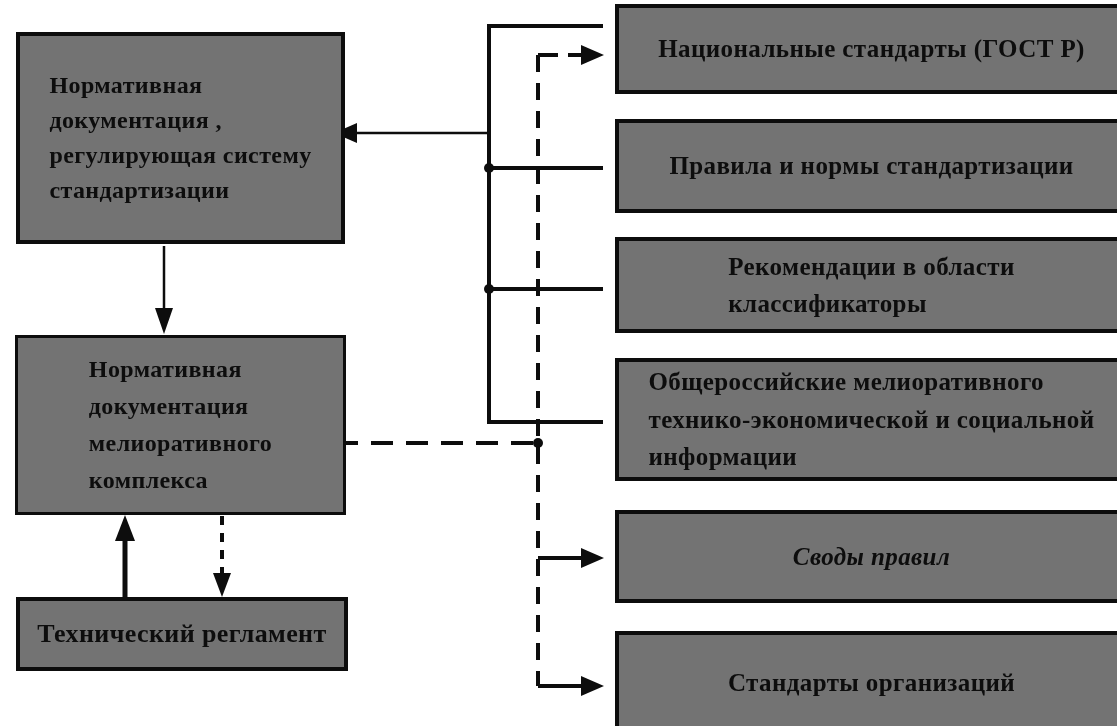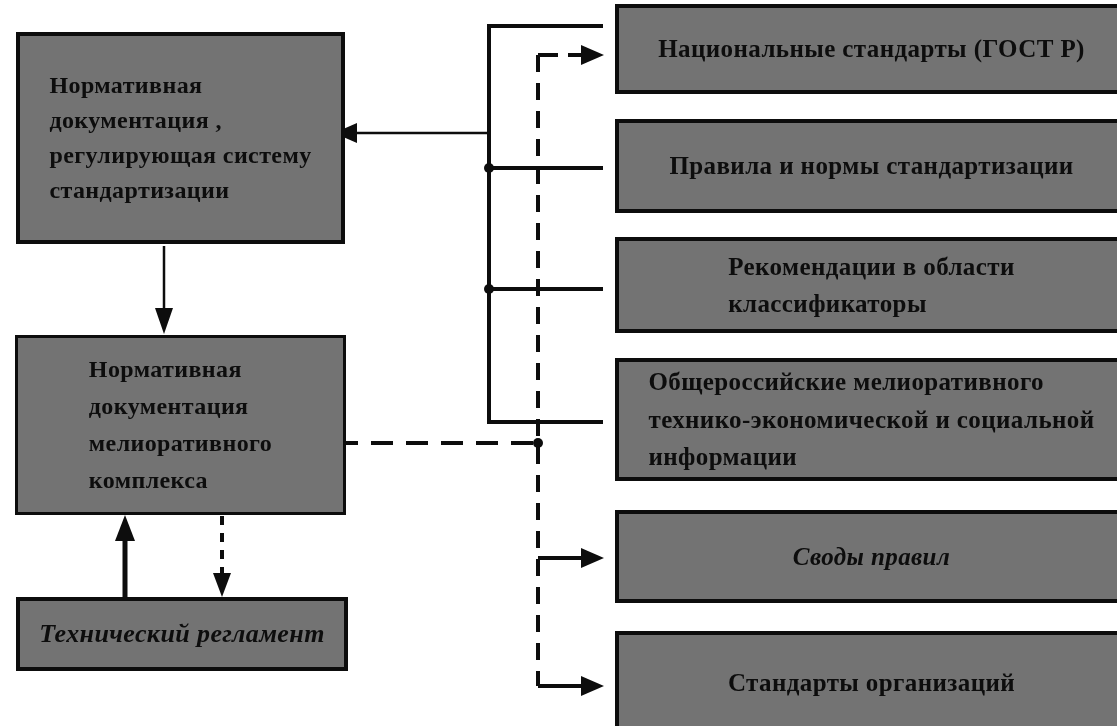--- a/index.html
+++ b/index.html
@@ -35,21 +35,21 @@
     text-align: left;
     white-space: pre-line;
     font-weight: bold;
     letter-spacing: 0.4px;
     line-height: 1.45;
     margin-left: 12px;
   }
   
   .box-a { left: 4px;  top: 32px;  width: 329px; height: 212px; border-width: 4px; font-size: 24px; }
   .box-b { left: 3px;  top: 335px; width: 331px; height: 180px; border-width: 3px; font-size: 24px; line-height: 1.55; }
-  .box-c { left: 4px;  top: 597px; width: 332px; height: 74px;  border-width: 4px; font-size: 26px; font-style: italic; }
+  .box-c { left: 4px;  top: 597px; width: 332px; height: 74px;  border-width: 4px; font-size: 26px; }
   
   .rbox  { left: 603px; width: 513px; border-width: 4px; font-size: 25px; line-height: 1.5; }
   .box-r1 { top: 4px;   height: 90px; }
   .box-r2 { top: 119px; height: 94px; }
   .box-r3 { top: 237px; height: 96px; }
   .box-r4 { top: 358px; height: 123px; }
   .box-r5 { top: 510px; height: 93px; font-style: italic; }
   .box-r6 { top: 631px; height: 104px; }
 </style>
 </head>

